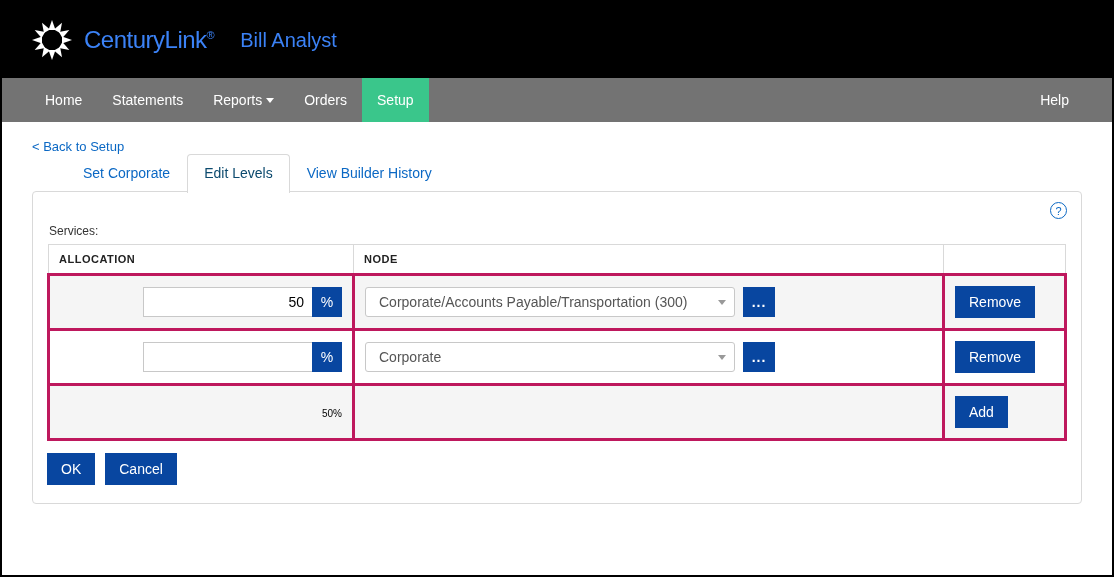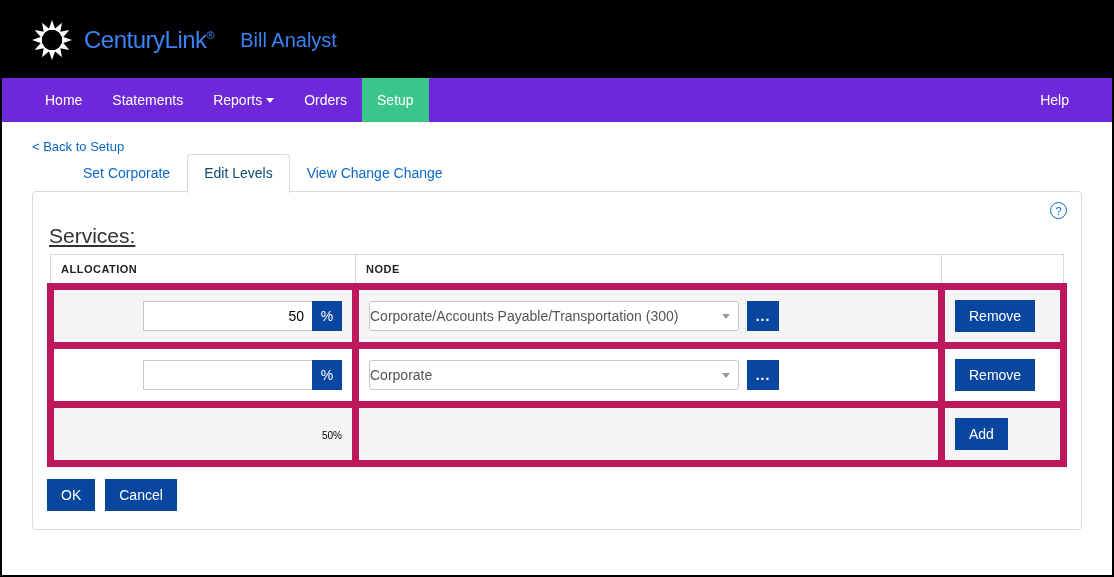--- a/index.html
+++ b/index.html
@@ -7,53 +7,53 @@
   .frame { width: 1114px; height: 577px; border: 2px solid #000; overflow: hidden; position: relative; }
 
   
   .topbar { background: #000; color: #3b82f6; height: 76px; display: flex; align-items: center; padding: 0 28px; }
   .logo-wrap { display: flex; align-items: center; gap: 10px; }
   .brand-text { font-size: 24px; font-weight: 300; letter-spacing: -0.5px; }
   .app-text { font-size: 20px; font-weight: 300; margin-left: 26px; }
   .reg { font-size: 11px; vertical-align: super; }
 
   
-  .navbar { background: #6d28d9; color: #fff; height: 44px; display: flex; align-items: stretch; padding: 0 28px; }
+  .navbar { background: #737373; color: #fff; height: 44px; display: flex; align-items: stretch; padding: 0 28px; }
   .nav-left { display: flex; }
   .nav-item { display: flex; align-items: center; padding: 0 15px; font-size: 14px; cursor: pointer; }
   .nav-item.active { background: #3ac68b; }
   .caret-down { display:inline-block; margin-left:4px; border-left:4px solid transparent; border-right:4px solid transparent; border-top:5px solid #fff; }
   .nav-spacer { flex: 1; }
 
   
   .page { padding: 16px 30px 20px 30px; }
   .backlink { color: #0b68c4; font-size: 13px; cursor: pointer; }
   .page-title { font-size: 26px; font-weight: 400; color: #222; margin-top: 14px; margin-bottom: 14px; }
 
   
   .tabs { display: flex; margin-left: 34px; position: relative; z-index: 2; }
   .tab { padding: 10px 16px 11px 16px; font-size: 14px; color: #0b68c4; cursor: pointer; border: 1px solid transparent; border-bottom: none; border-radius: 4px 4px 0 0; }
   .tab.active { color: #0c4a6e; background: #fff; border-color: #d9d9d9; margin-bottom: -1px; }
   .tab-panel { border: 1px solid #d9d9d9; border-radius: 4px; padding: 14px 14px 18px 14px; position: relative; margin-top: -1px; }
 
   .help-icon { position: absolute; top: 10px; right: 14px; width: 17px; height: 17px; border: 1.5px solid #0b68c4; border-radius: 50%; display:flex; align-items:center; justify-content:center; font-size: 11px; color:#0b68c4; cursor:pointer; }
 
-  .section-label { font-size: 21px; margin: 18px 0 6px 2px; color:#333;text-decoration:underline; }
+  .section-label { font-size: 12px; margin: 18px 0 6px 2px; color:#333; }
 
   table.grid { width: 100%; border-collapse: collapse; }
   table.grid th { text-align: left; font-size: 11px; letter-spacing: 0.5px; font-weight: 700; color: #222; padding: 8px 10px; border: 1px solid #d9d9d9; background:#fff; }
-  table.grid td { border: 7px solid #be185d; padding: 10px 10px; vertical-align: middle; }
+  table.grid td { border: 3px solid #be185d; padding: 10px 10px; vertical-align: middle; }
   tr.row-alt td { background: #f5f5f5; }
 
   .alloc-cell { text-align: right; }
   .alloc-input { width: 170px; height: 30px; border: 1px solid #c8c8c8; padding: 0 8px; font-size: 14px; text-align: right; }
   .pct-badge { display: inline-flex; align-items:center; justify-content:center; width: 30px; height: 30px; background: #0846a0; color: #fff; font-size: 14px; vertical-align: top; margin-left: -1px; }
 
   .node-cell { }
-  .node-select { display:inline-flex; align-items:center; justify-content:space-between; width: 370px; height: 30px; border:1px solid #c8c8c8; border-radius: 3px; background:#fff; padding: 0 8px 0 0; font-size: 14px; color:#555; cursor:pointer; }
+  .node-select { display:inline-flex; align-items:center; justify-content:space-between; width: 370px; height: 30px; border:1px solid #c8c8c8; border-radius: 3px; background:#fff; padding: 0 8px 0 13px; font-size: 14px; color:#555; cursor:pointer; }
   .sel-caret { border-left:4px solid transparent; border-right:4px solid transparent; border-top:5px solid #999; }
   .node-more { display:inline-flex; align-items:center; justify-content:center; width: 32px; height: 30px; background:#0846a0; color:#fff; font-weight:700; margin-left: 8px; cursor:pointer; letter-spacing:1px; }
 
   .btn { display:inline-flex; align-items:center; justify-content:center; background:#0846a0; color:#fff; font-size:14px; padding: 0 14px; height: 32px; border:none; cursor:pointer; }
   .actions-cell { text-align:left; padding-left:10px; }
 
   .total-val { font-size: 10px; color:#000000; }
 
   .footer-btns { display:flex; gap: 10px; margin-top: 12px; }
 </style>
@@ -111,21 +111,21 @@
         <span>Help</span>
       </div>
   </div>
 
   <div class="page">
     <a class="backlink">&lt; Back to Setup</a>
 
     <div class="tabs">
       <div class="tab">Set Corporate</div>
       <div class="tab active">Edit Levels</div>
-      <div class="tab">View Change Change</div>
+      <div class="tab">View Builder History</div>
     </div>
 
     <div class="tab-panel">
       <div class="help-icon">?</div>
 
       <div class="section-label">Services:</div>
 
       <table class="grid">
         <colgroup>
           <col style="width:305px">

